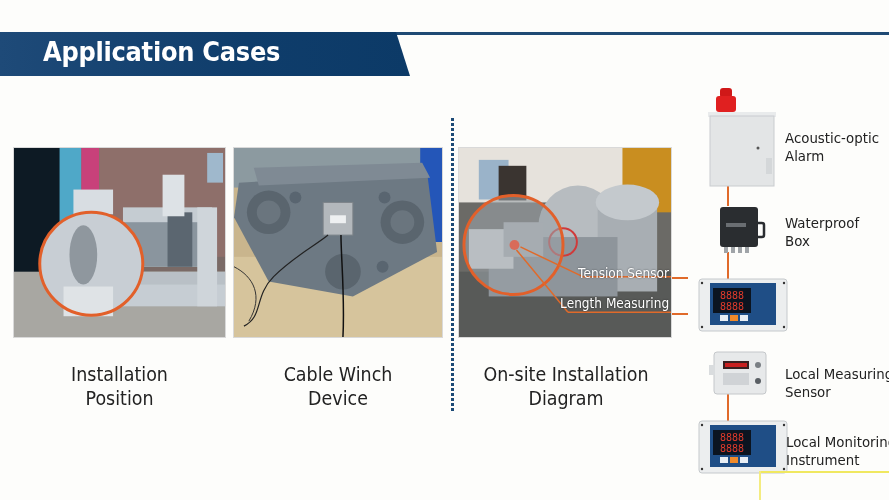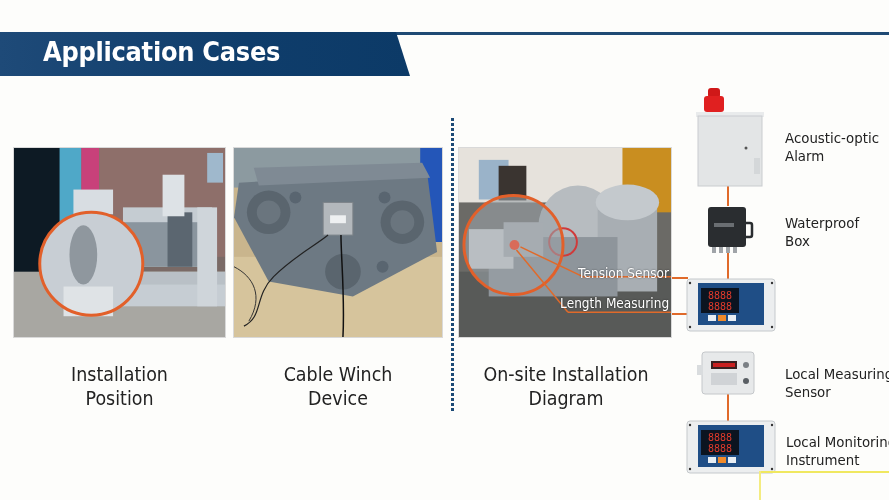--- a/index.html
+++ b/index.html
@@ -31,21 +31,21 @@
       background-image:linear-gradient(#1c4a76 55%, transparent 55%); background-size:3px 5px; }
 
     .callout-label { position:absolute; color:#ffffff; font-size:13.5px; font-family:"DejaVu Sans", sans-serif;
       text-shadow:0 0 2px rgba(0,0,0,0.6); transform:scaleX(0.9); transform-origin:right; white-space:nowrap; }
     .cl-tension { right:220px; top:265px; }
     .cl-length { right:220px; top:295px; }
 
     .wire { position:absolute; background:#e06a2a; }
 
     
-    .device { position:absolute; }
+    .device { position:absolute;margin-left:12px; }
     .dev-label { position:absolute; font-size:14.5px; line-height:18px; color:#222;
       font-family:"DejaVu Sans", sans-serif; transform:scaleX(0.92); transform-origin:left; white-space:nowrap; }
 
     .yellow-h { position:absolute; left:760px; top:471px; width:129px; height:2px; background:#f0e860; }
     .yellow-v { position:absolute; left:759px; top:471px; width:2px; height:29px; background:#f4ec80; }
   </style>
 </head>
 <body>
 
 <div class="header-line"></div>

